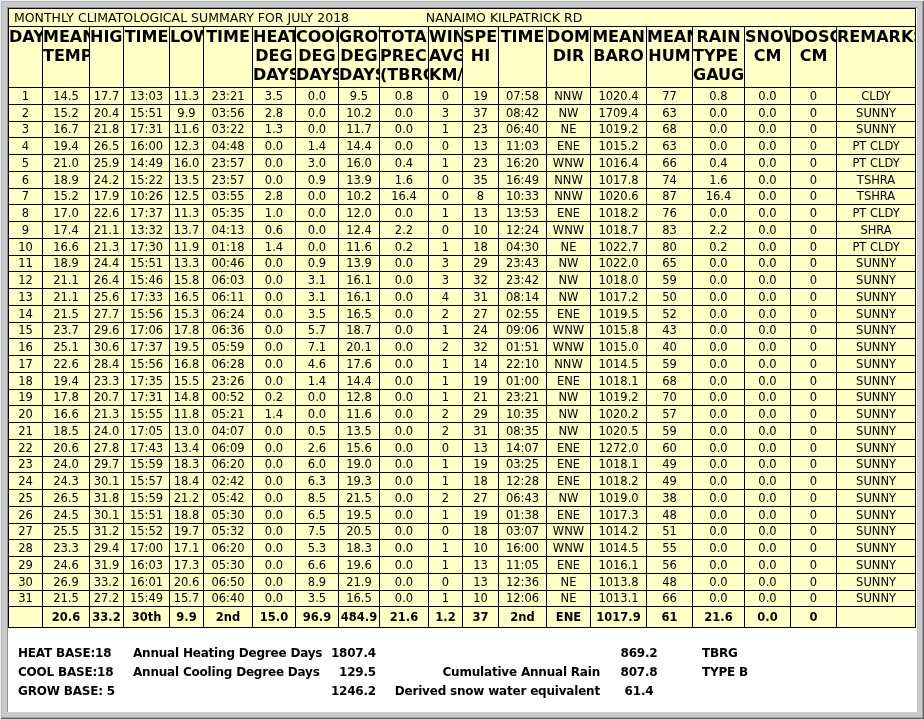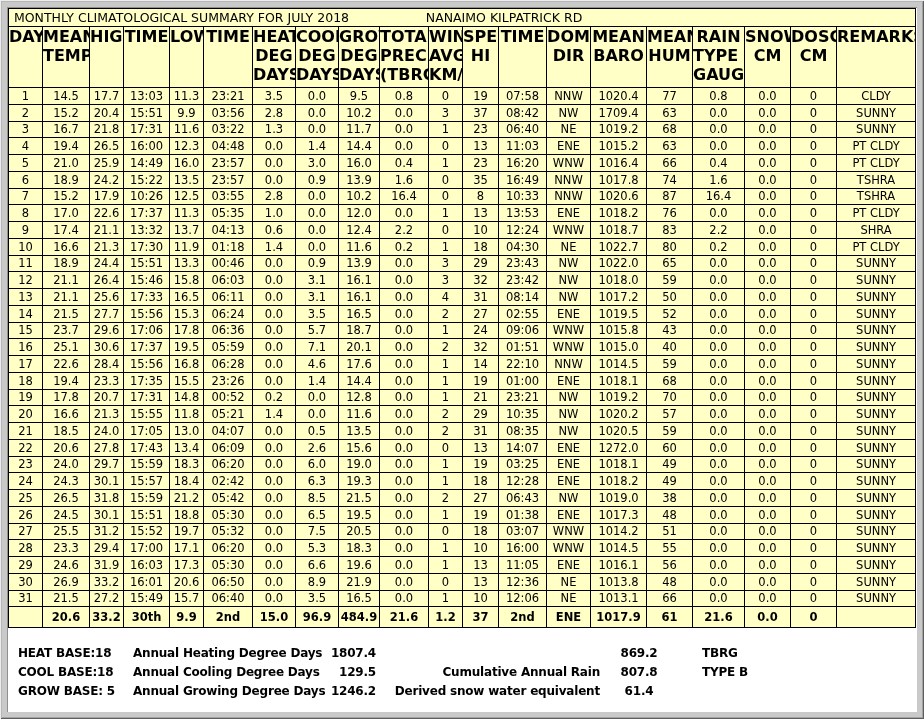--- a/index.html
+++ b/index.html
@@ -884,21 +884,20 @@
       <div class="frow r1">
         <span class="f-base">COOL BASE:18</span>
         <span class="f-label">Annual Cooling Degree Days</span>
         <span class="f-val1">129.5</span>
         <span class="f-label2">Cumulative Annual Rain</span>
         <span class="f-val2">807.8</span>
         <span class="f-tag">TYPE B</span>
       </div>
       <div class="frow r2">
         <span class="f-base">GROW BASE: 5</span>
-        <span class="f-label">Annual Growing Degree Days</span>
         <span class="f-val1">1246.2</span>
         <span class="f-label2">Derived snow water equivalent</span>
         <span class="f-val2">61.4</span>
         <span class="f-tag"></span>
       </div>
     </div>
 
   </div>
 </div>
 

